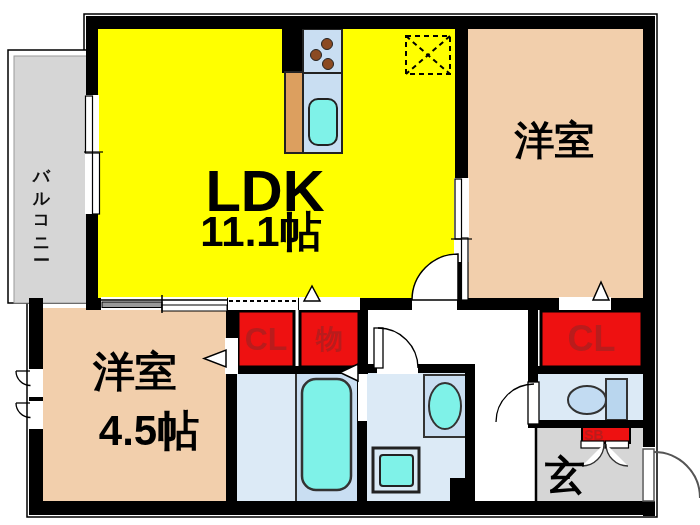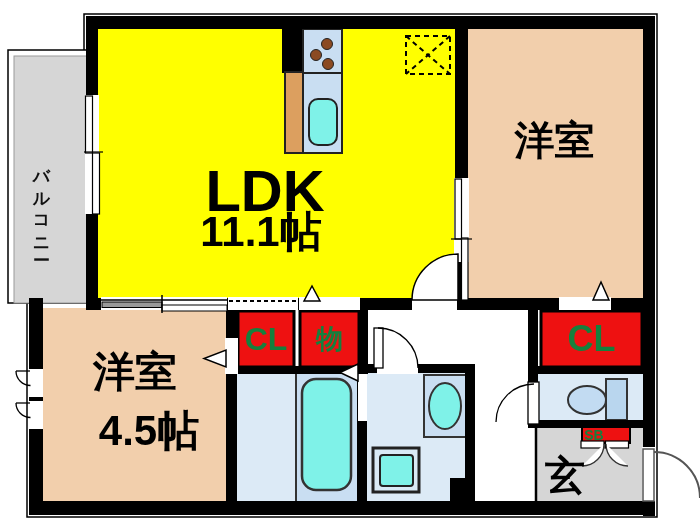--- a/index.html
+++ b/index.html
@@ -3,21 +3,21 @@
 <meta charset="utf-8">
 <style>
   html,body{margin:0;padding:0;background:#fff;}
   #stage{position:relative;width:700px;height:525px;background:#ffffff;overflow:hidden;
          font-family:"Liberation Sans","DejaVu Sans",sans-serif;}
   #plan-svg{position:absolute;left:0;top:0;}
   .lbl{position:absolute;color:#000;font-weight:bold;text-align:center;white-space:nowrap;line-height:1;}
   .lbl-vert{writing-mode:vertical-rl;text-orientation:upright;letter-spacing:4px;
             font-size:17px;font-weight:bold;color:#111;}
   .boxlbl{position:absolute;display:flex;align-items:center;justify-content:center;
-          color:#15803d;font-weight:bold;}
+          color:#b91c1c;font-weight:bold;}
 </style>
 </head>
 <body>
 
 <div id="stage">
 
 <svg id="plan-svg" width="700" height="525" viewBox="0 0 700 525">
 
   <path d="M 84 14 H 657 V 517 H 27 V 297 H 84 Z" fill="none" stroke="#000" stroke-width="1.5"></path>
 

